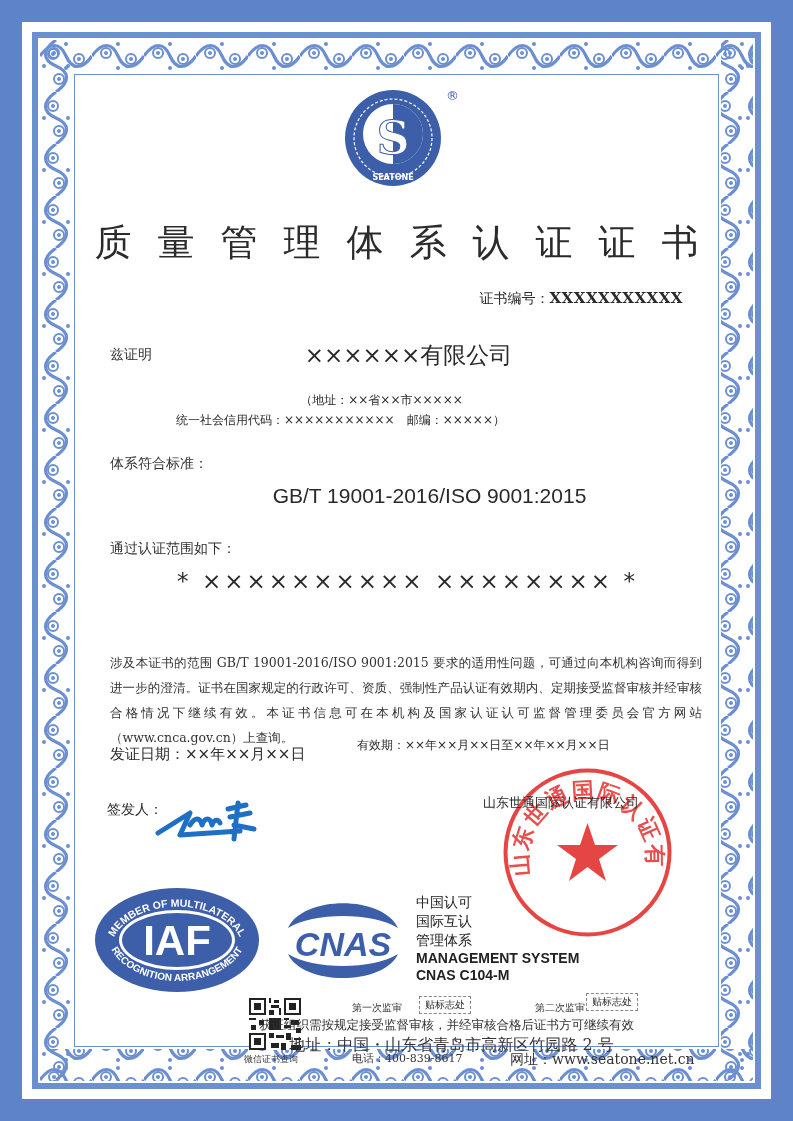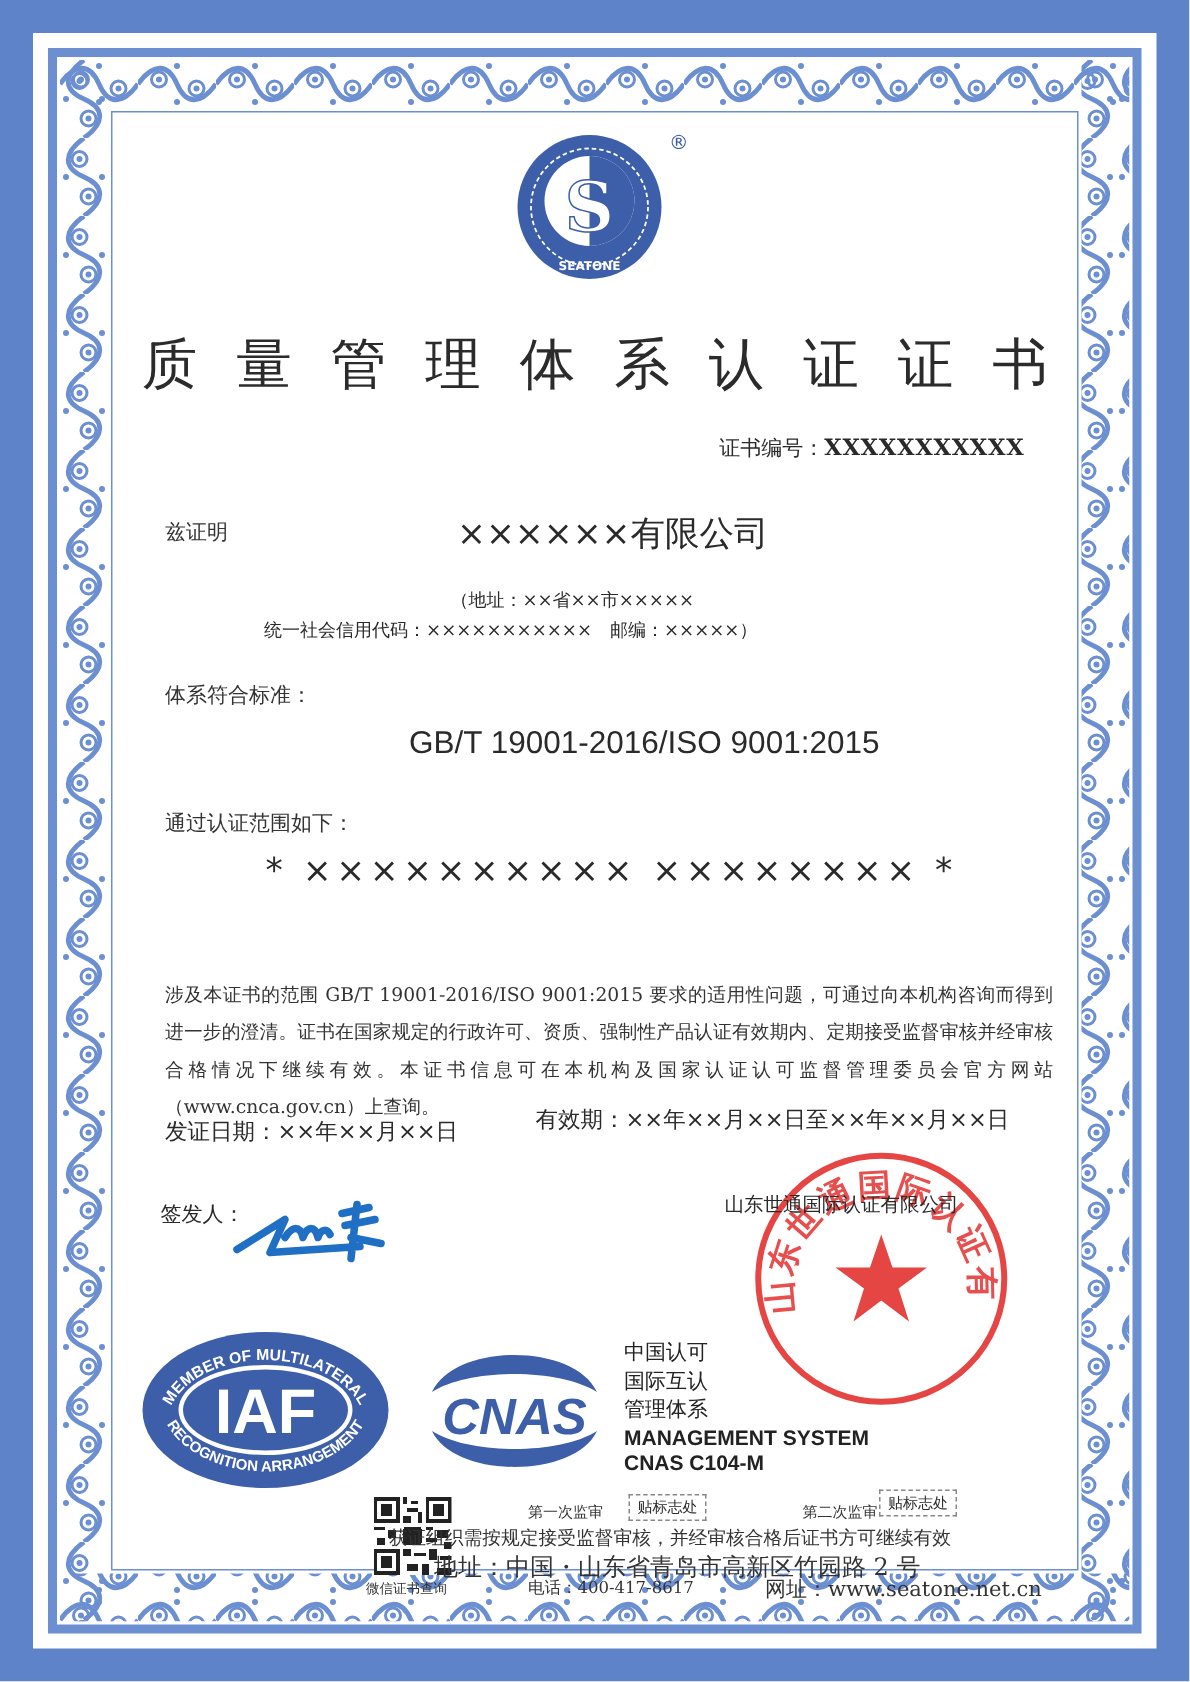--- a/index.html
+++ b/index.html
@@ -32,21 +32,21 @@
 
   .std-label { left: 110px; top: 455px; }
   .standard { left: 0; top: 484px; width: 793px; text-align: center; font-family: "Liberation Sans", sans-serif; font-size: 21px; color: #2a2a2a; padding-left: 14px; margin-left: 26px; }
 
   .scope-label { left: 110px; top: 540px; }
   .scope { left: 0; top: 568px; width: 793px; text-align: center; font-family: "DejaVu Sans", sans-serif; font-size: 23px; letter-spacing: 3px; padding-left: 22px; }
 
   .notice { left: 110px; top: 650px; width: 592px; font-size: 12.5px; line-height: 25px; text-align: justify; color: #333; }
 
   .issue-date { left: 110px; top: 745px; font-size: 15px; font-family: "DejaVu Sans", sans-serif; }
-  .valid { left: 357px; top: 737px; font-size: 15px; font-family: "DejaVu Sans", sans-serif; text-align: right; }
+  .valid { left: 357px; top: 737px; font-size: 12px; font-family: "DejaVu Sans", sans-serif; text-align: right; }
 
   .signer { left: 107px; top: 801px; font-size: 14px; }
   .signature { left: 150px; top: 795px; width: 120px; height: 50px; }
 
   .org-name { left: 483px; top: 794px; font-size: 13px; }
   .seal { left: 500px; top: 765px; width: 175px; height: 175px; }
 
   .iaf { left: 92px; top: 885px; width: 170px; height: 110px; }
   .cnas { left: 278px; top: 890px; width: 130px; height: 100px; }
 
@@ -221,14 +221,14 @@
 </svg>
 <div class="abs qr-label">微信证书查询</div>
 
 <div class="abs survey survey1">第一次监审</div>
 <div class="abs stamp-box stamp1">贴标志处</div>
 <div class="abs survey survey2">第二次监审</div>
 <div class="abs stamp-box stamp2">贴标志处</div>
 
 <div class="abs footer-line1">获证组织需按规定接受监督审核，并经审核合格后证书方可继续有效</div>
 <div class="abs footer-line2">地址：中国・山东省青岛市高新区竹园路 2 号</div>
-<div class="abs footer-phone">电话：400-417-8617</div>
+<div class="abs footer-phone">电话：400-839-8617</div>
 <div class="abs footer-web">网址：www.seatone.net.cn</div>
 
 </body></html>

